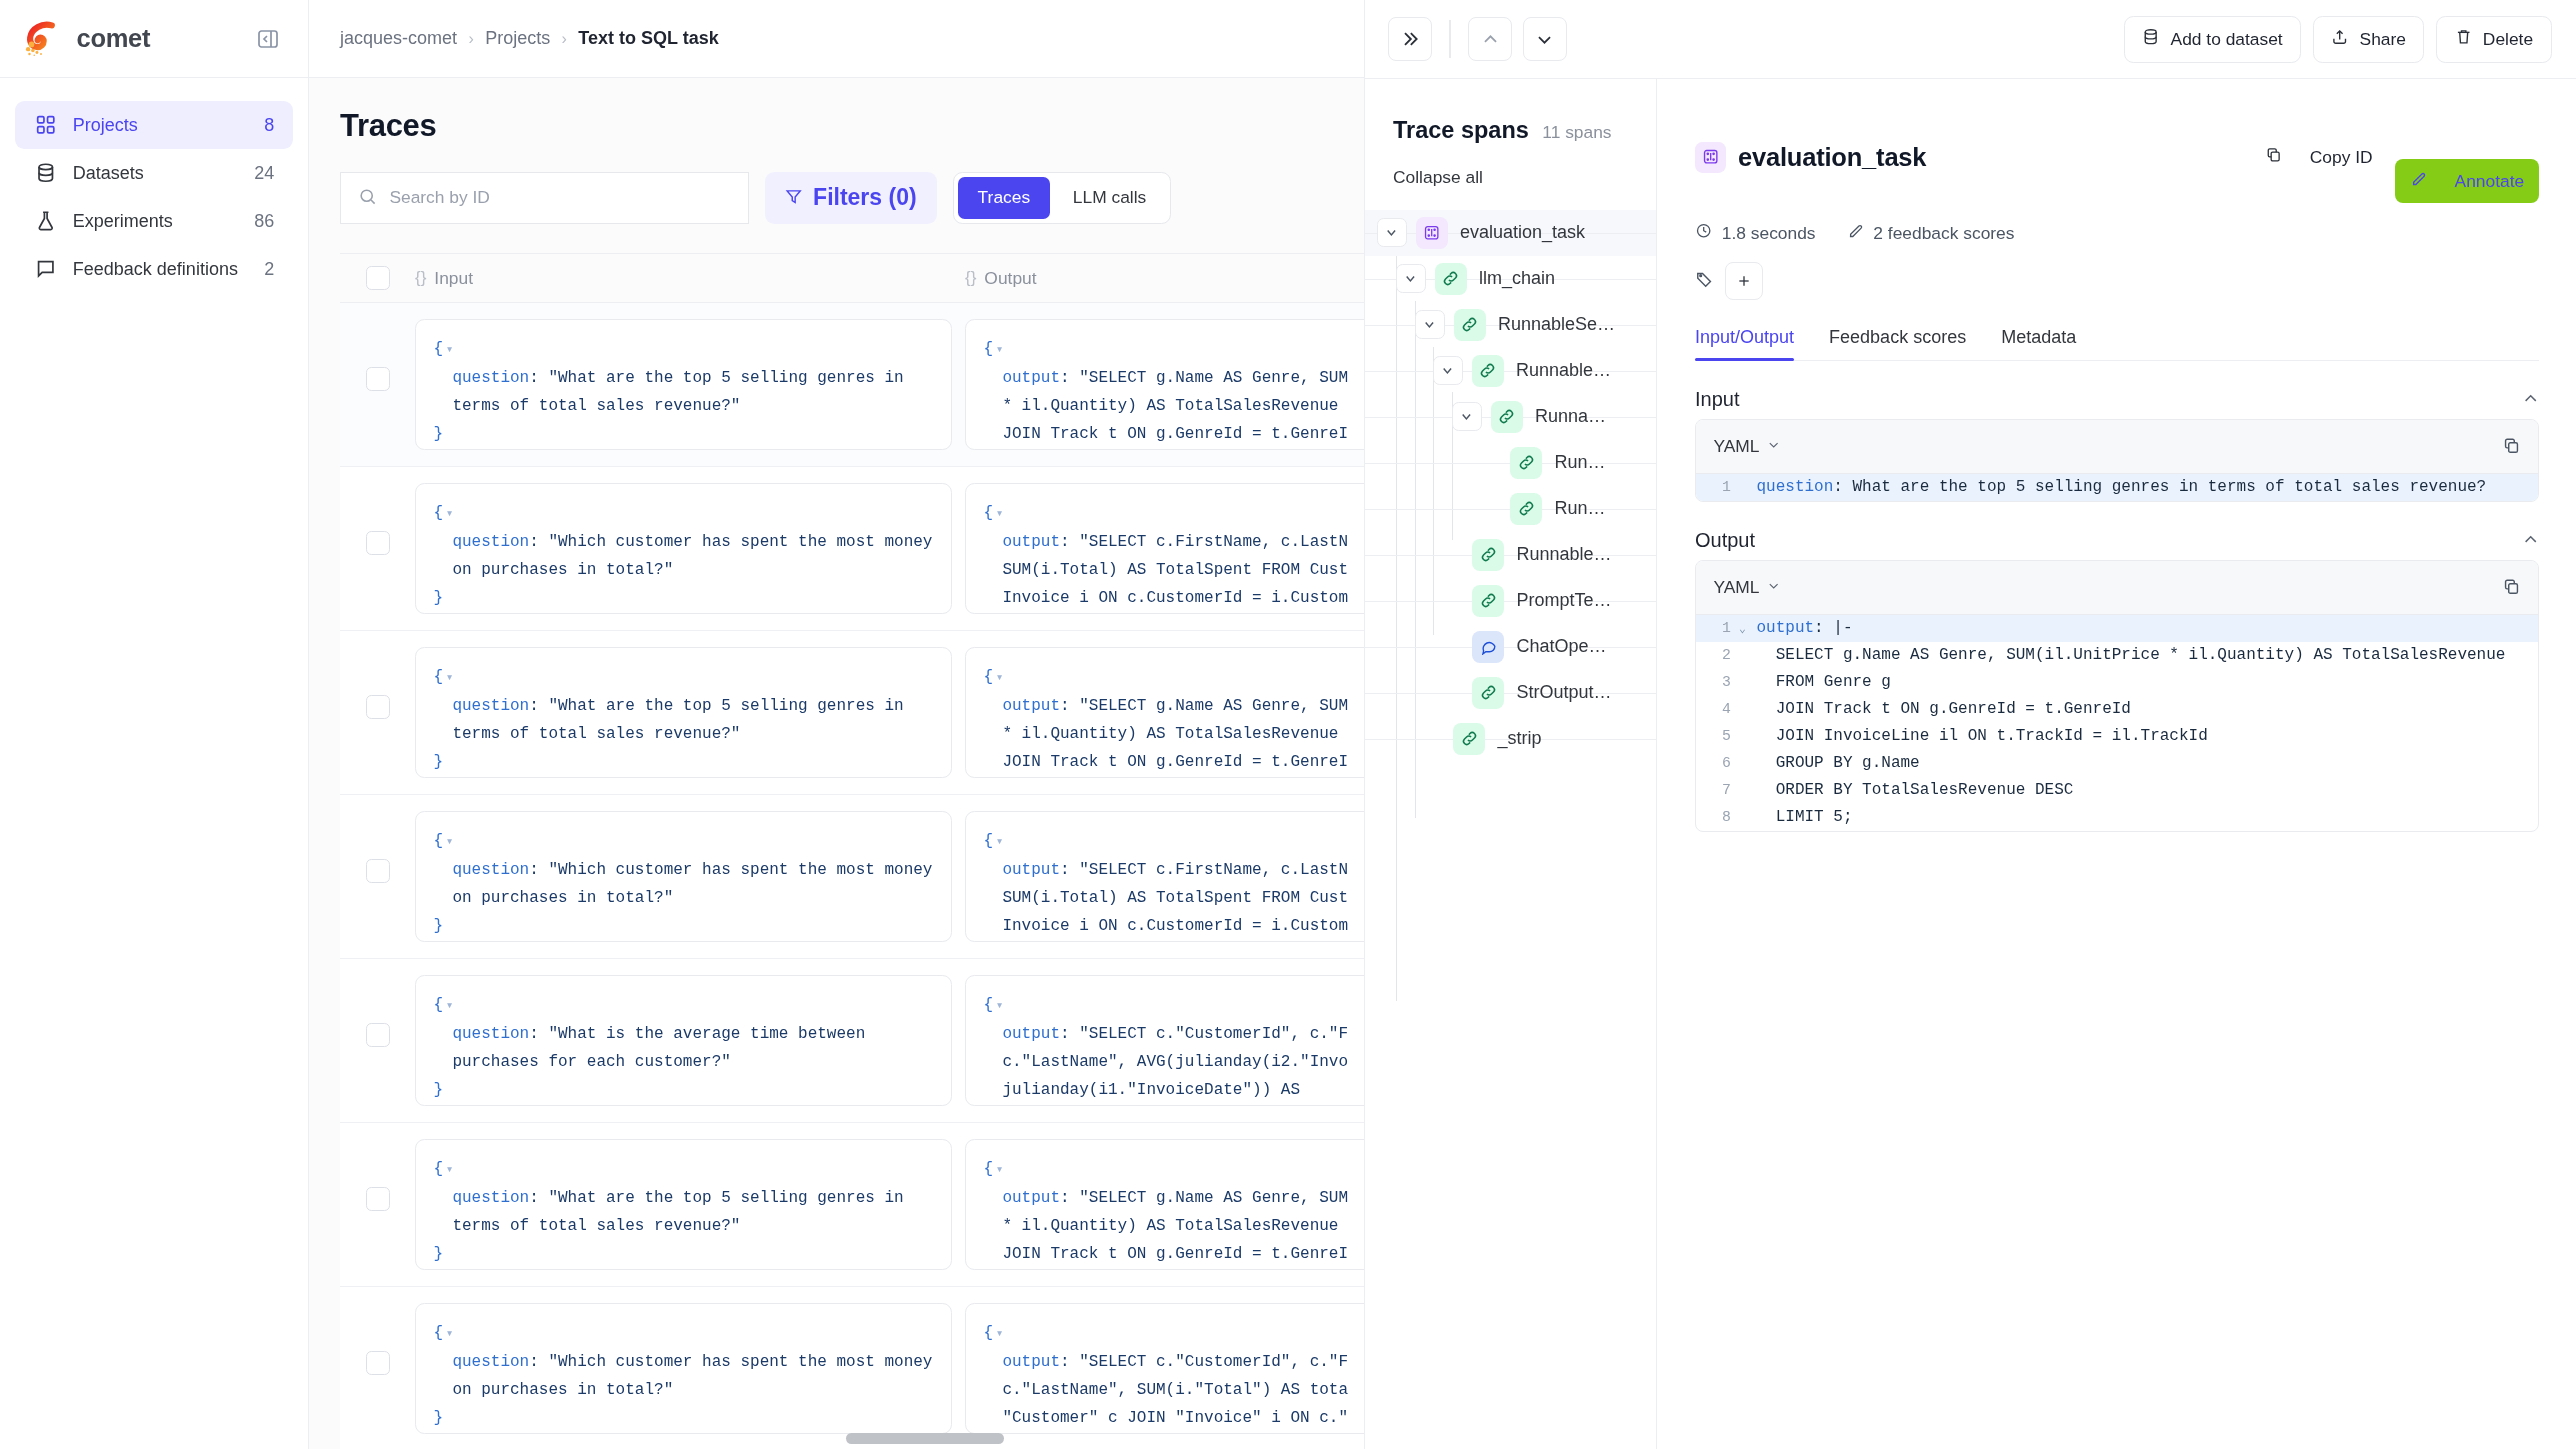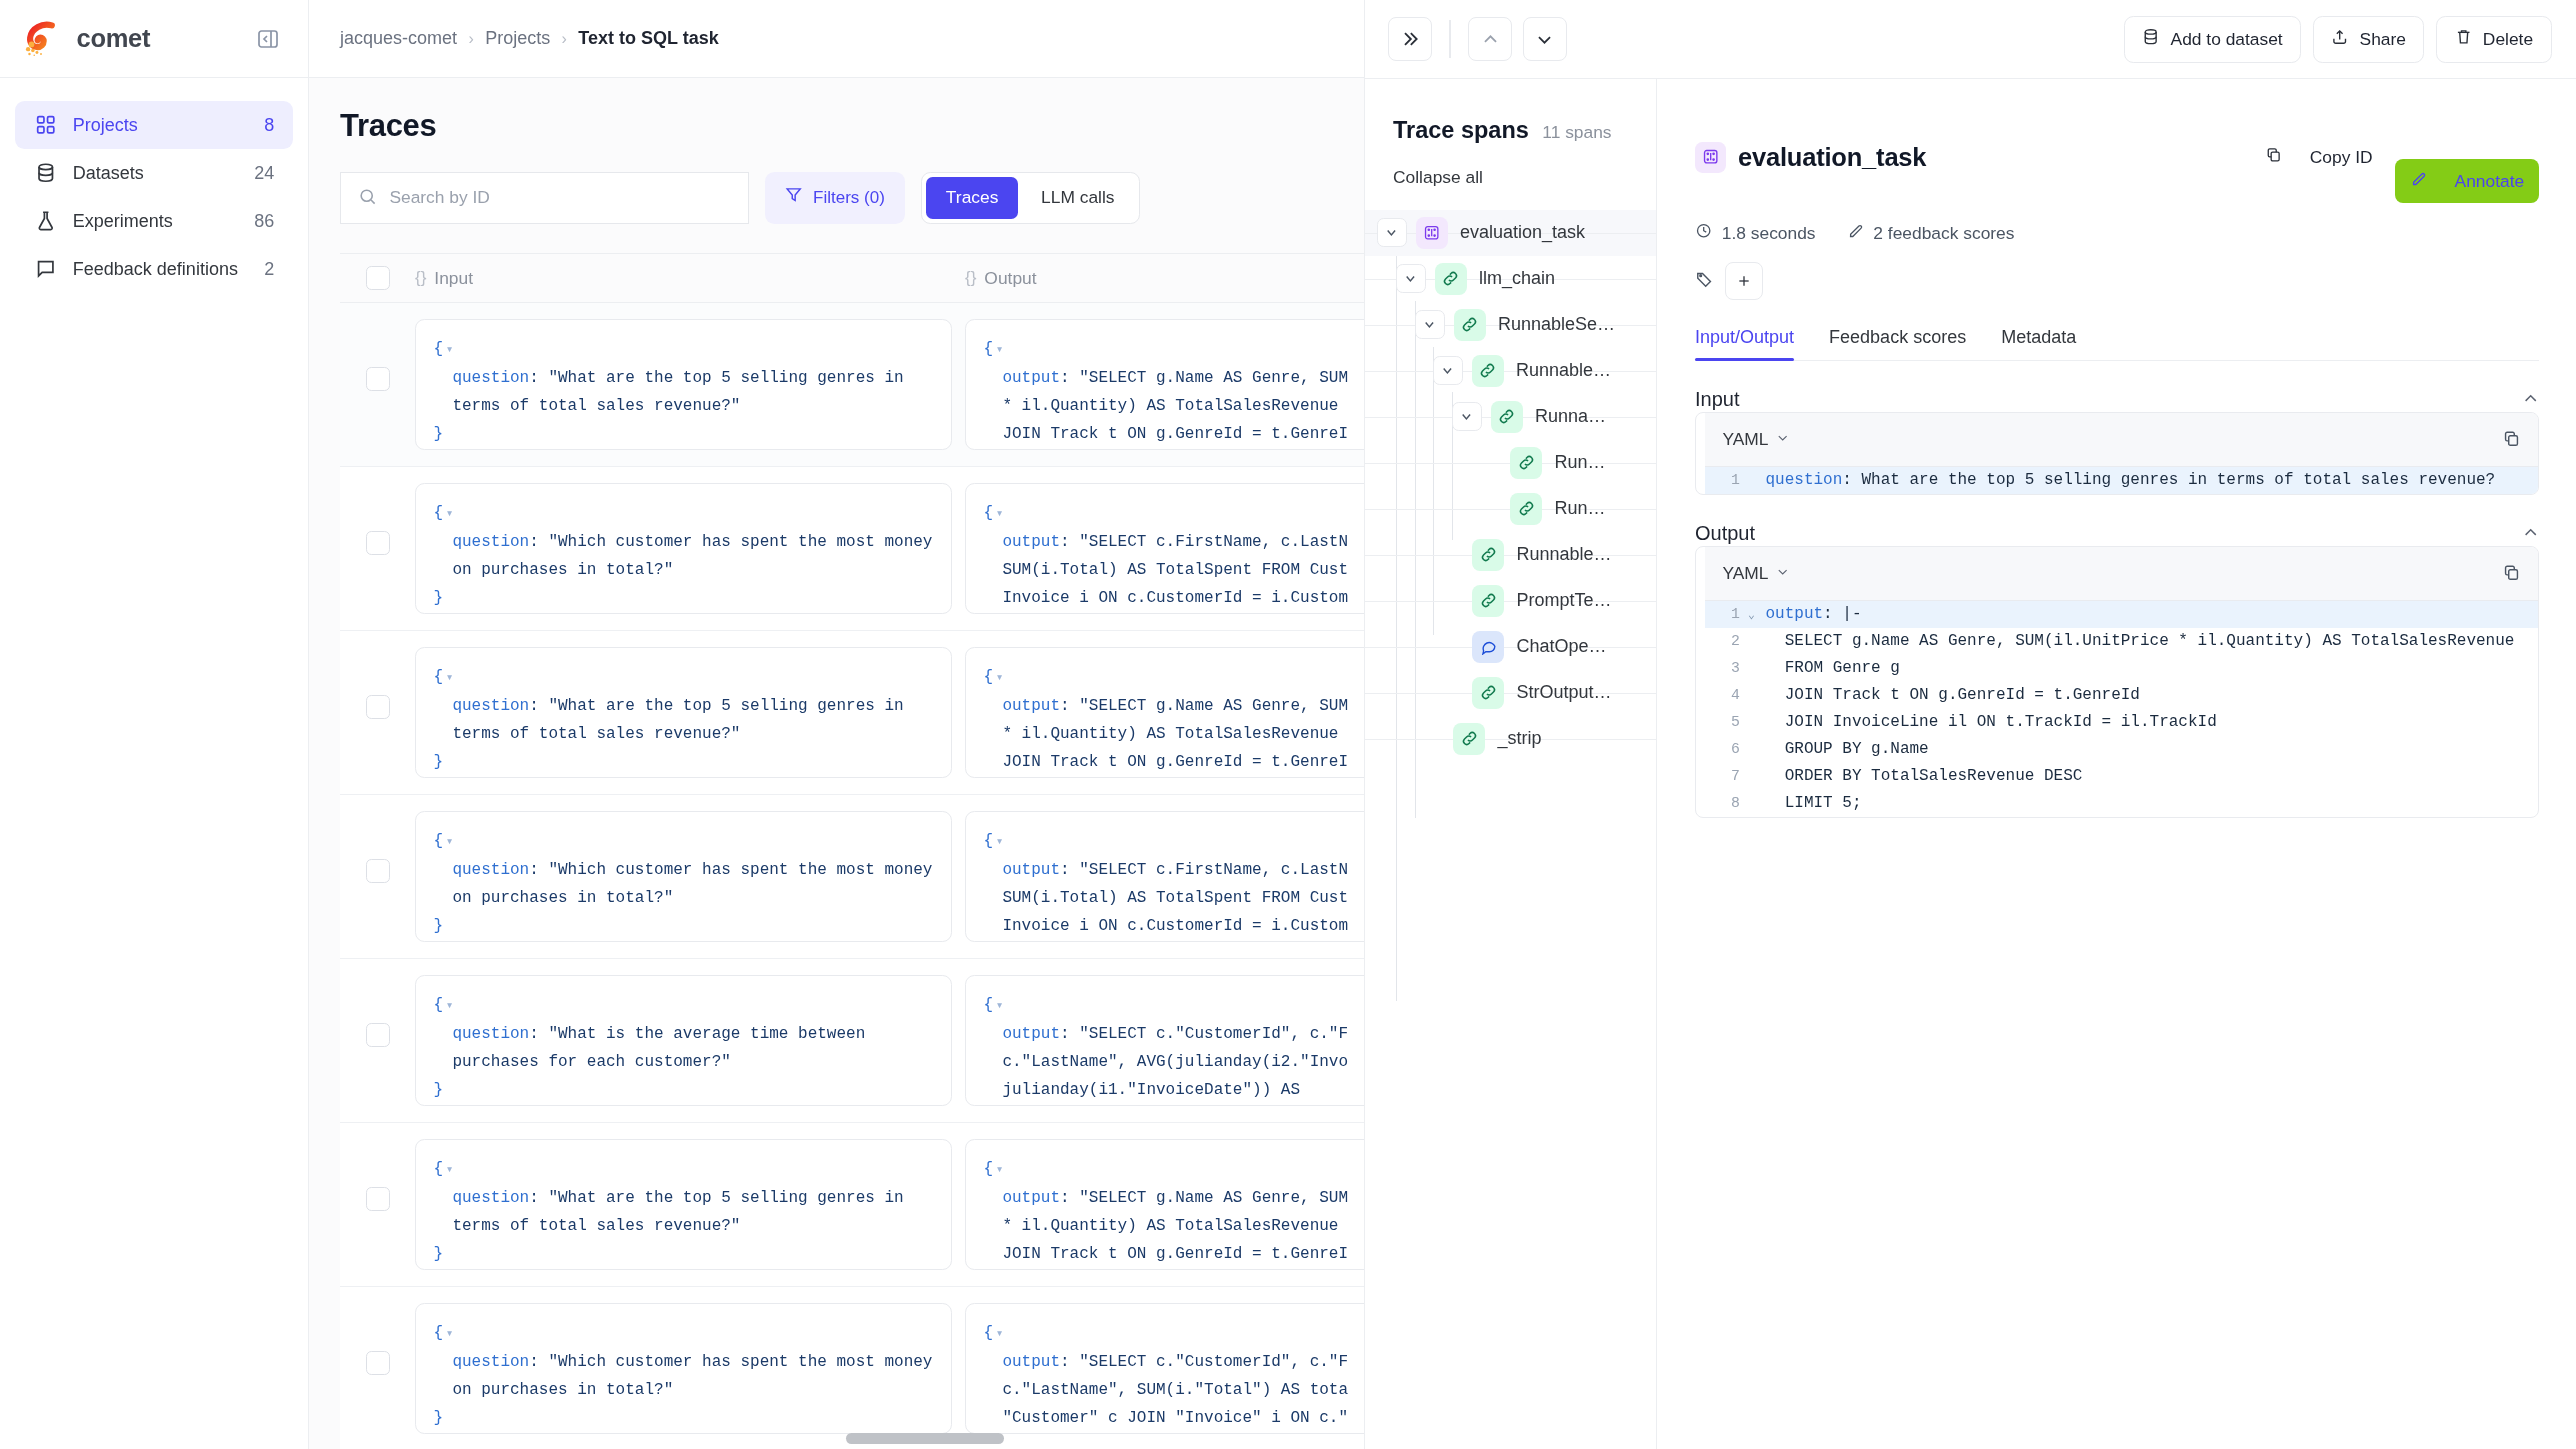--- a/index.html
+++ b/index.html
@@ -59,21 +59,21 @@
 
   .toolbar { display: flex; align-items: center; gap: 16px; padding: 28px 0 0 31px; }
   .search-box {
     width: 409px; height: 52px; border: 1.3px solid #e6e8ec; border-radius: 0;
     background: #fff; display: flex; align-items: center; gap: 12px; padding: 0 17.4px;
   }
   .search-box .ph { color: #9aa1ad; font-size: 17.4px; }
   .filters-btn {
     height: 52px; border-radius: 9.4px; background: #f1f0fe;
     display: flex; align-items: center; gap: 10.7px; padding: 0 20px;
-    color: #4b45f0; font-size: 17px; font-weight: 400; cursor: pointer;
+    color: #4b45f0; font-size: 23px; font-weight: 700; cursor: pointer;
   }
   .segmented {
     height: 52px; border: 1.3px solid #e6e8ec; border-radius: 9.4px; background: #fff;
     display: flex; align-items: center; padding: 4px; gap: 2.7px;
   }
   .seg-item {
     height: 42px; border-radius: 6.7px; display: flex; align-items: center;
     padding: 0 20px; font-size: 17.4px; color: #33373d; cursor: pointer;
   }
   .seg-item.active { background: #4b45f0; color: #fff; font-weight: 500; }
@@ -195,21 +195,21 @@
 
   .tabs { display: flex; align-items: flex-end; gap: 35px; margin-top: 27px; border-bottom: 1.3px solid #eceef1; }
   .tab { font-size: 18px; color: #33373d; padding-bottom: 12px; cursor: pointer; position: relative; }
   .tab.active { color: #4b45f0; font-weight: 500; }
   .tab.active::after { content:""; position:absolute; left:0; right:0; bottom:-1.3px; height: 3.4px; background:#4b45f0; border-radius: 2px;}
 
   .io-section { padding: 0 38px; }
   .io-head { display:flex; align-items:center; margin-top: 27px; }
   .io-head .io-label { font-size: 20px; color: #1f2430; }
   .io-head .io-chev { margin-left: auto; color:#5b6270; }
-  .code-box { margin-top: 1px; border: 1.3px solid #e9ebef; border-radius: 8px; overflow: hidden; background: #fff; padding-left: 9px; }
+  .code-box { margin-top: 8px; border: 1.3px solid #e9ebef; border-radius: 8px; overflow: hidden; background: #fff; }
   .code-bar { height: 54px; background: #f7f8fa; display: flex; align-items: center; padding: 0 17.4px; border-bottom: 1.3px solid #e9ebef;}
   .code-lang { display:flex; align-items:center; gap: 8px; font-size: 17.4px; color:#33373d; cursor:pointer;}
   .code-copy { margin-left: auto; cursor: pointer; }
   .code-body { font-family: "Liberation Mono", monospace; font-size: 16px; }
   .code-line { display: flex; align-items: center; min-height: 27px; padding: 2.7px 0; }
   .code-line.hl { background: #eaf3fd; }
   .ln { width: 39px; flex: 0 0 39px; text-align: right; color: #9aa4b2; font-size: 14.8px; padding-right: 4px; }
   .ln-caret { width: 14.8px; flex: 0 0 14.8px; color: #7f94ad; font-size: 11.4px; text-align:center; }
   .ctext { white-space: pre; color: #1b2b3f; padding-left: 6.7px; }
   .ckey { color: #2f6fd0; }

